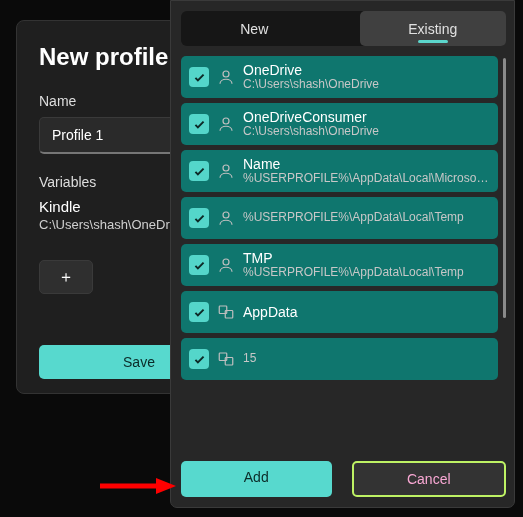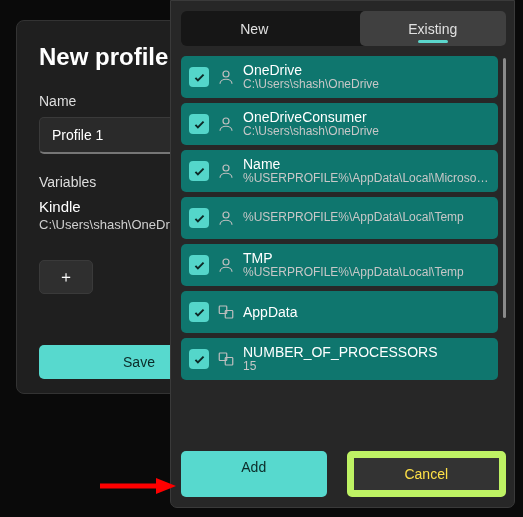--- a/index.html
+++ b/index.html
@@ -217,22 +217,22 @@
     border-radius: 5px;
     font-size: 14px;
     cursor: pointer;
   }
   .btn-primary {
     background: #57d9ce;
     color: #0b2b28;
   }
   .btn-secondary {
     background: #333333;
-    color: #fde047;
-    border: 7px solid #bef264;
+    color: #f9a8d4;
+    border: 2px solid #bef264;
   }
   
   .arrow {
     position: absolute;
     left: 98px;
     top: 476px;
     width: 78px;
     height: 20px;
     pointer-events: none;
   }
@@ -353,21 +353,20 @@
           <div class="chk">
             <svg viewBox="0 0 16 16">
               <path d="M3 8.5l3 3 7-7"></path>
             </svg>
           </div>
           <div class="icon"><svg viewBox="0 0 24 24">
               <rect x="3" y="4" width="10" height="10" rx="1"></rect>
               <rect x="11" y="10" width="10" height="10" rx="1"></rect>
             </svg></div>
           <div class="row-text">
-            <div class="row-title">NUMBER_OF_PROCESSORS</div>
             <div class="row-sub">15</div>
           </div>
         </div>
       </div>
     <div class="scroll-track">
       <div class="scroll-thumb"></div>
     </div>
   </div>
 
   <div class="btn-row">

